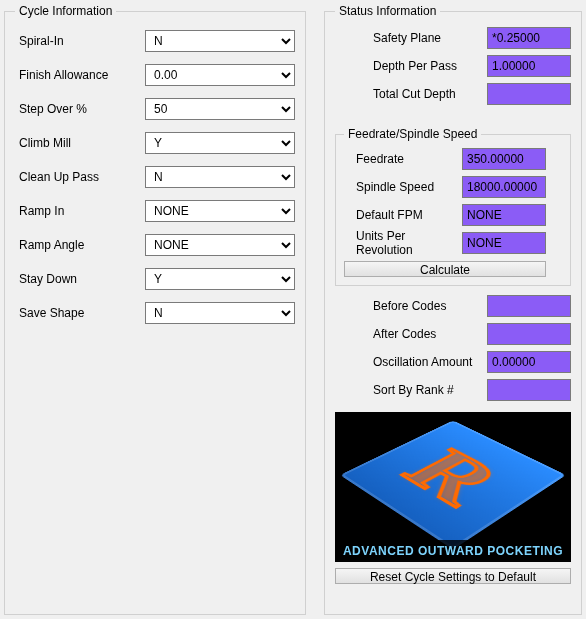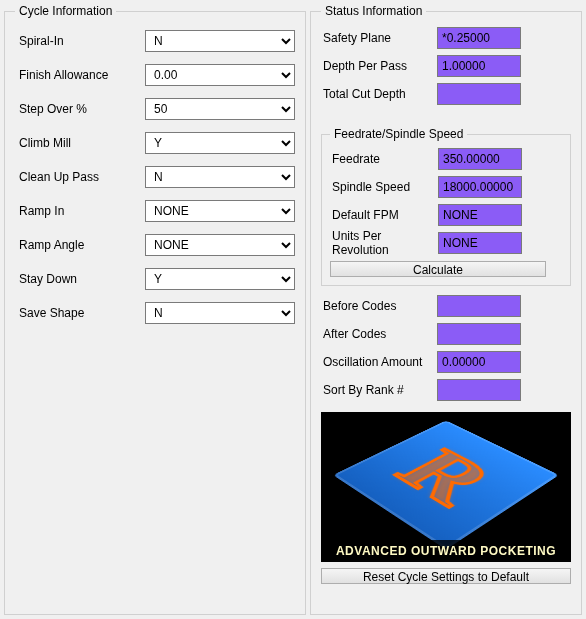--- a/index.html
+++ b/index.html
@@ -8,21 +8,21 @@
     padding: 4px;
     font-family: "Segoe UI", Tahoma, sans-serif;
     font-size: 12px;
     background: #f0f0f0;
     color: #000;
     width: 586px;
     height: 619px;
   }
   .container {
     display: flex;
-    gap: 4px;
+    gap: 18px;
     height: 100%;
   }
   fieldset {
     border: 1px solid #d0d0d0;
     margin: 0;
     padding: 6px 10px 10px 10px;
     position: relative;
   }
   legend {
     font-size: 12px;
@@ -41,20 +41,21 @@
   }
   .row {
     display: flex;
     align-items: center;
     height: 34px;
   }
   .row-compact {
     display: flex;
     align-items: center;
     height: 28px;
+    justify-content: flex-end;
   }
   .left-label {
     flex: 0 0 130px;
     padding-left: 4px;
   }
   .right-label {
     flex: 0 0 116px;
     padding-left: 2px;
   }
   select.combo {
@@ -95,21 +96,21 @@
     background: #000;
     position: relative;
     overflow: hidden;
   }
   .image-caption {
     position: absolute;
     bottom: 0;
     left: 0;
     right: 0;
     background: rgba(0,0,0,0.8);
-    color: #fef9c3;
+    color: #7dd3fc;
     font-weight: bold;
     font-size: 12px;
     text-align: center;
     padding: 4px 0;
     letter-spacing: 0.5px;
   }
   .reset-btn-wrap {
     margin-top: 6px;
   }
   .calc-btn-wrap {

